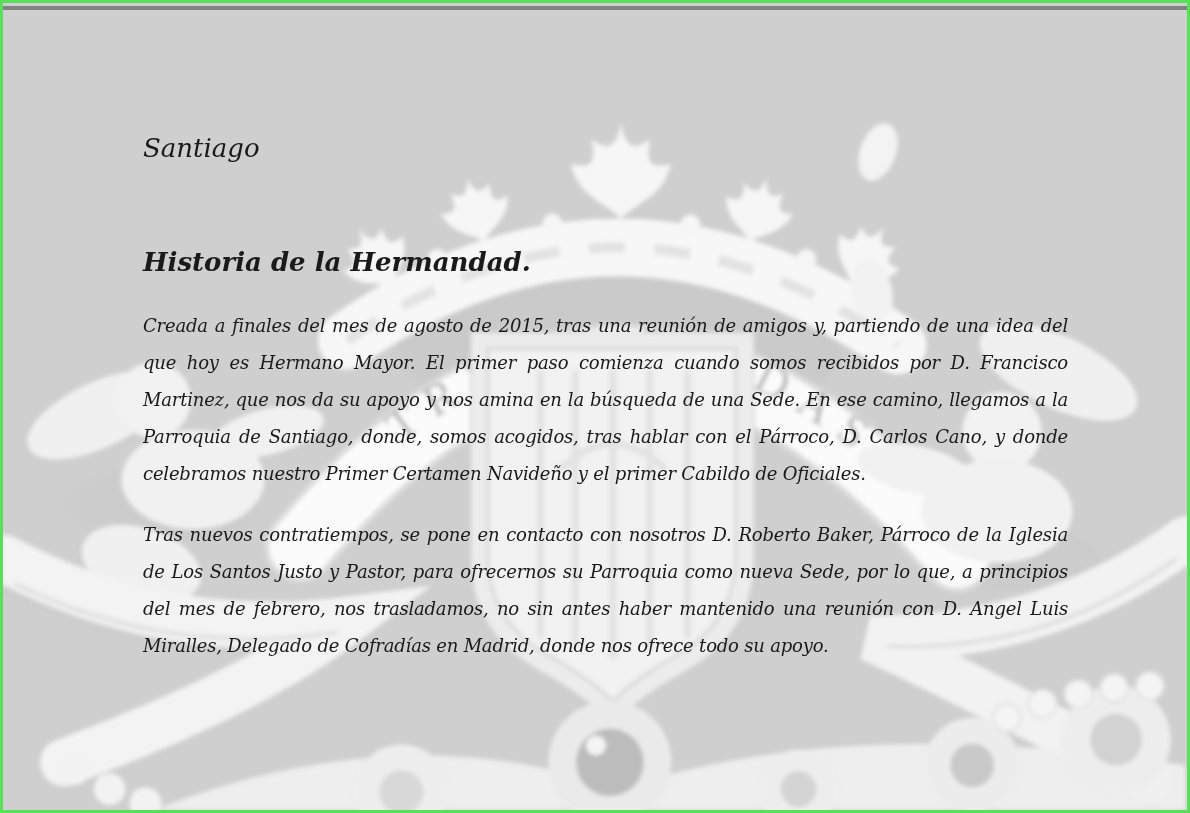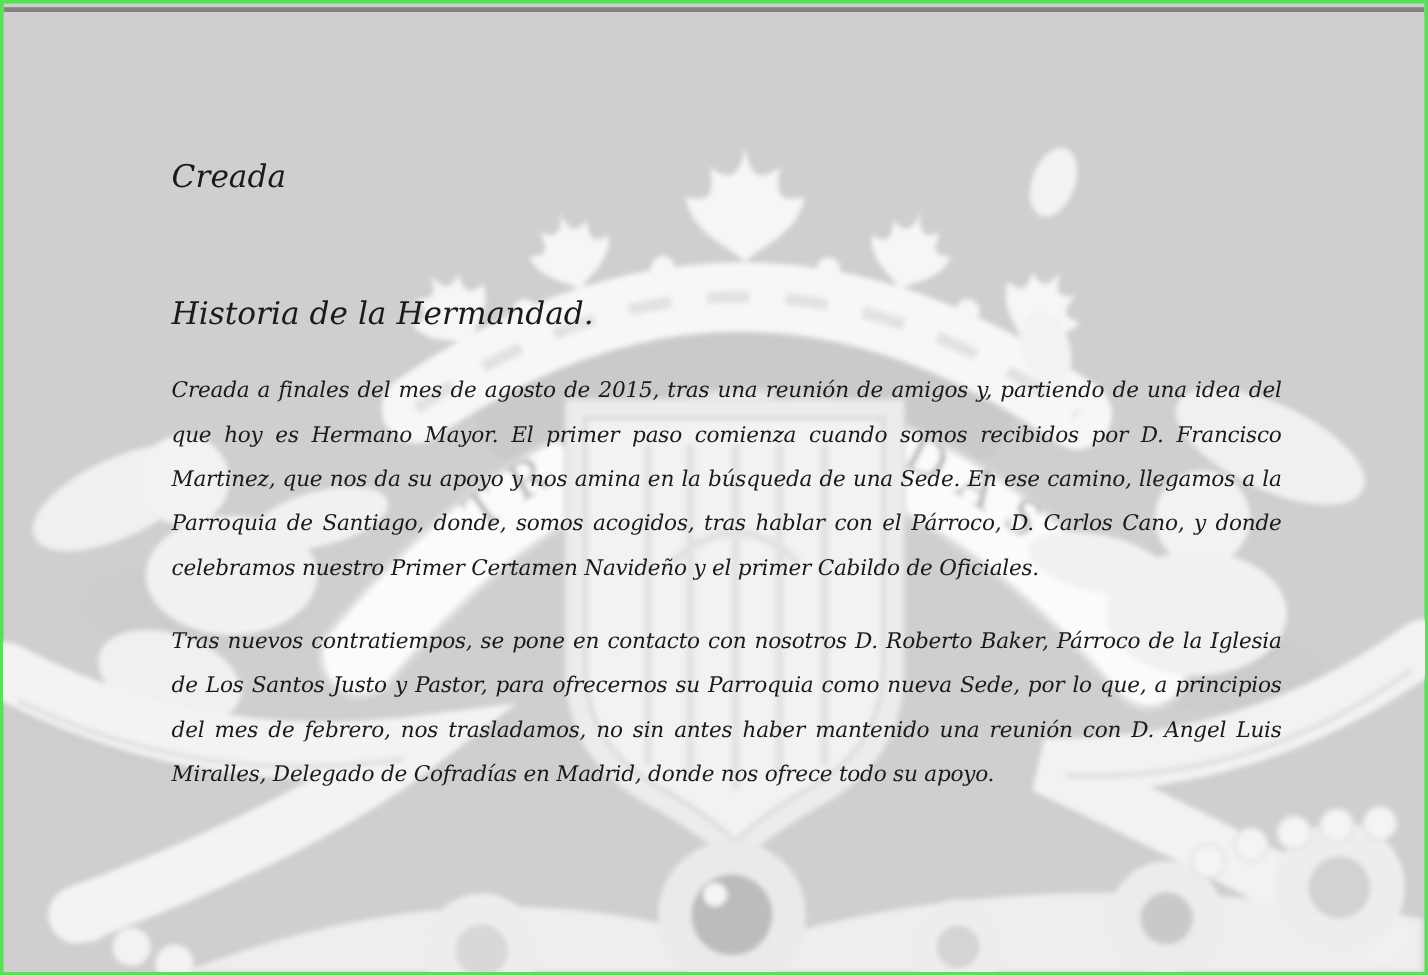--- a/index.html
+++ b/index.html
@@ -22,21 +22,21 @@
     pointer-events:none;
   }
   .content{
     position:absolute;left:140px;top:130px;width:925px;
     color:#1a1a1a;
   }
   .h-prologo{
     font-size:26px;font-weight:normal;margin:0 0 84px 0;
   }
   .h-section{
-    font-size:26px;font-weight:normal;margin:0 0 30px 0;
+    font-size:26px;font-weight:bold;margin:0 0 30px 0;
   }
   .para{
     font-size:18px;line-height:37px;text-align:justify;
     letter-spacing:-0.2px;margin:0 0 24px 0;
   }
   .banner-text{
     font-family:"Liberation Serif","DejaVu Serif",serif;
     font-style:normal;
     font-size:46px;letter-spacing:15px;word-spacing:55px;
   }
@@ -136,19 +136,19 @@
         <circle cx="1154" cy="688" r="14" fill="#f4f4f4" stroke="#e0e0e0" stroke-width="2"></circle>
         <circle cx="70" cy="772" r="16" fill="#f2f2f2"></circle>
         <circle cx="106" cy="792" r="16" fill="#f2f2f2"></circle>
         <circle cx="142" cy="806" r="16" fill="#f2f2f2"></circle>
       </g>
 
     </g>
   </svg>
 
   <div class="content">
-    <h1 class="h-prologo">Creada</h1>
+    <h1 class="h-prologo">Santiago</h1>
     <h2 class="h-section">Historia de la Hermandad.</h2>
     <p class="para">Creada a finales del mes de agosto de 2015, tras una reunión de amigos y, partiendo de una idea del que hoy es Hermano Mayor. El primer paso comienza cuando somos recibidos por D. Francisco Martinez, que nos da su apoyo y nos amina  en la búsqueda de una Sede. En ese camino, llegamos a la Parroquia de Santiago, donde, somos acogidos, tras hablar con el Párroco, D. Carlos Cano, y donde celebramos nuestro Primer Certamen Navideño y el primer Cabildo de Oficiales.</p>
     <p class="para">Tras nuevos contratiempos, se pone en contacto con nosotros D. Roberto Baker, Párroco de la Iglesia de Los Santos Justo y Pastor, para ofrecernos su Parroquia como nueva Sede, por lo que, a principios del mes de febrero, nos trasladamos, no sin antes haber mantenido una reunión con D. Angel Luis Miralles, Delegado de Cofradías en Madrid, donde nos ofrece todo su apoyo.</p>
   </div>
 
 </div>
 
 </body></html>

